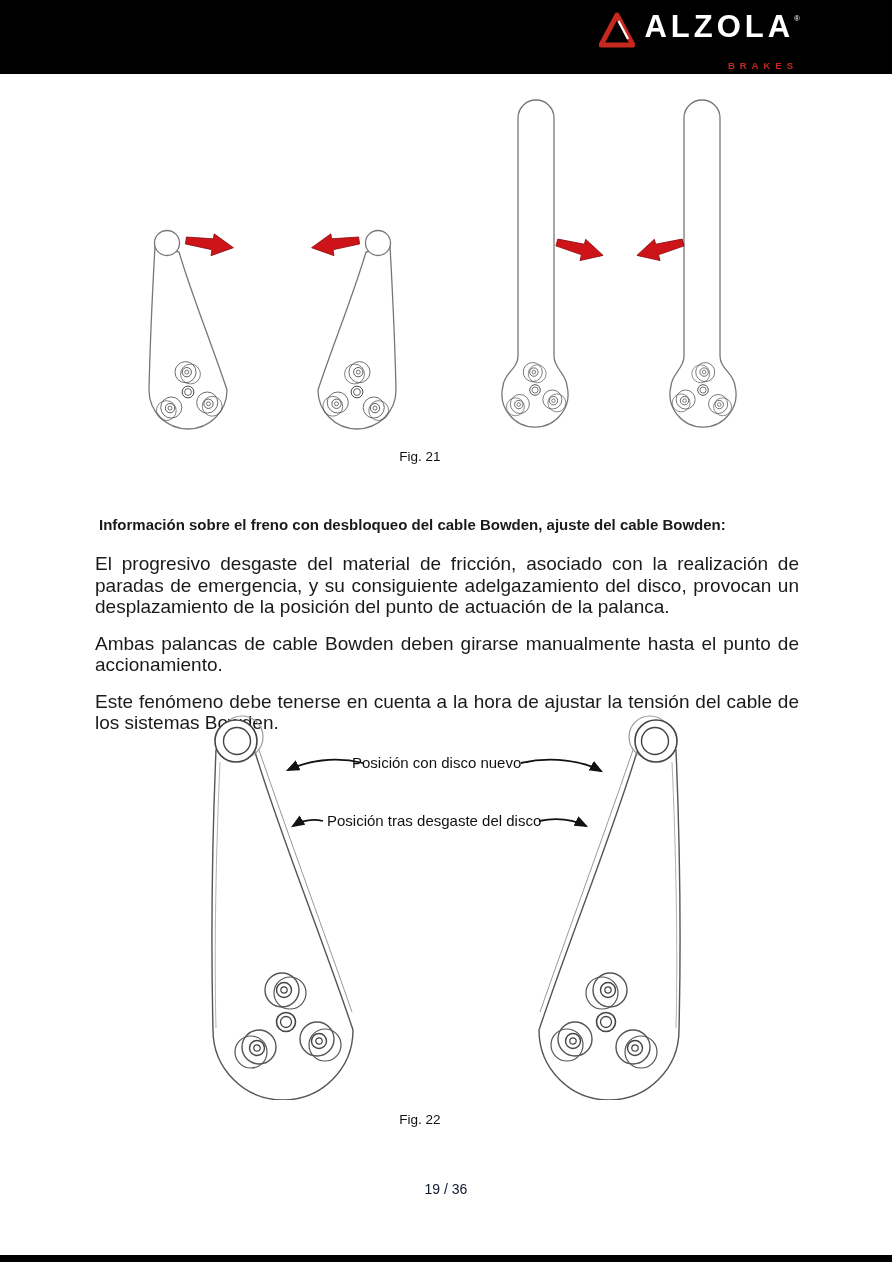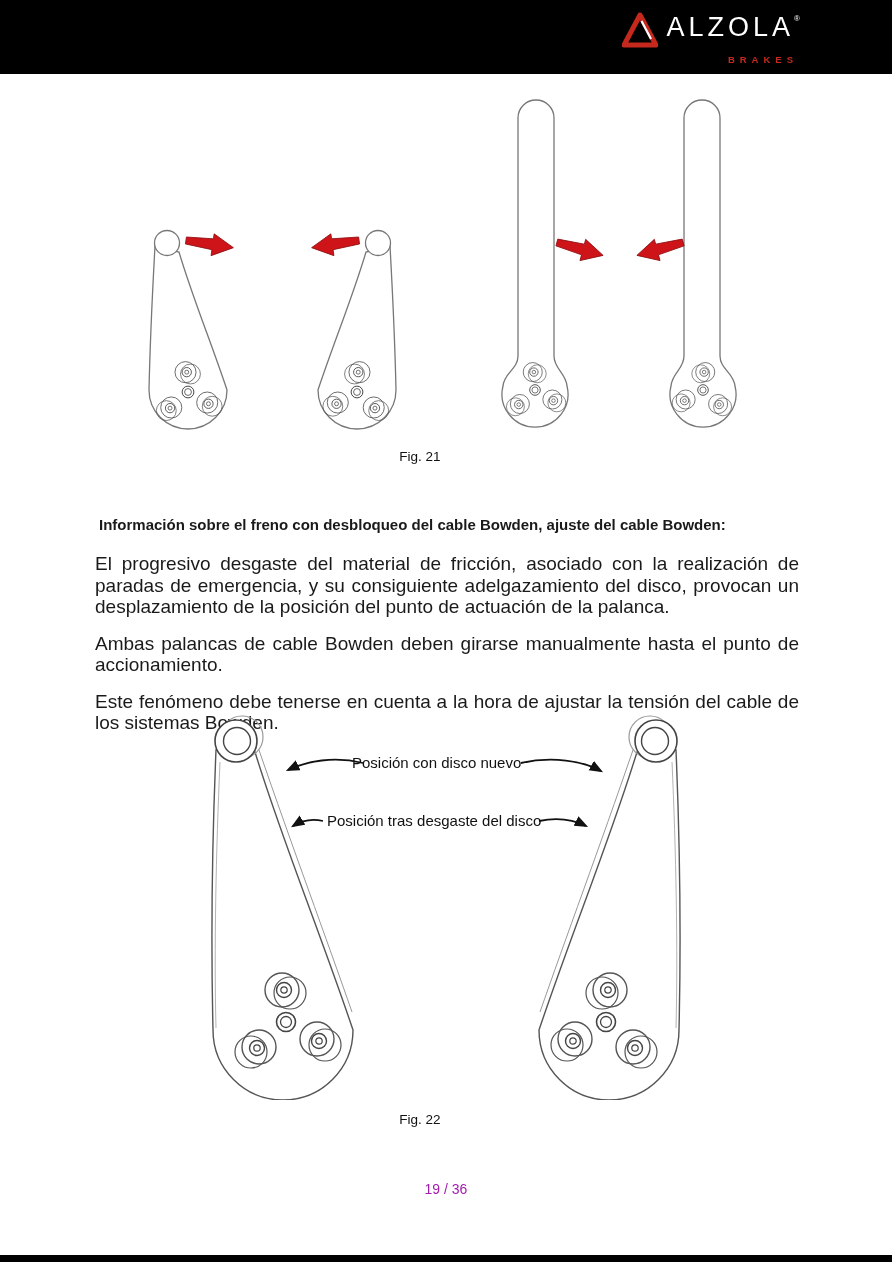--- a/index.html
+++ b/index.html
@@ -3,39 +3,39 @@
 <meta charset="utf-8">
 <style>
   html,body{margin:0;padding:0;background:#fff;}
   .page{position:relative;width:892px;height:1262px;background:#fff;overflow:hidden;
         font-family:"Liberation Sans",sans-serif;color:#1a1a1a;}
   
   .header-bar{position:absolute;left:0;top:0;width:892px;height:74px;background:#000;}
   .logo{position:absolute;right:92px;top:12px;display:flex;align-items:flex-start;gap:9px;}
   .logo-text{display:flex;flex-direction:column;align-items:flex-end;}
   .brand-line{display:flex;align-items:flex-start;}
-  .brand{color:#fff;font-weight:normal;font-size:27px;letter-spacing:4px;line-height:30px;}
+  .brand{color:#fff;font-weight:bold;font-size:31px;letter-spacing:4px;line-height:30px;}
   .registered{color:#fff;font-size:8px;line-height:10px;margin-top:2px;}
-  .brand-sub{color:#c5291d;font-weight:bold;font-size:9.5px;letter-spacing:5px;margin-top:12px;margin-right:2px;}
+  .brand-sub{color:#c5291d;font-weight:bold;font-size:9.5px;letter-spacing:5px;margin-top:18px;margin-right:2px;}
   
   .fig-svg{position:absolute;left:0;}
   #fig21{top:95px;width:892px;height:340px;}
   #fig22{top:700px;width:892px;height:400px;}
   .caption{position:absolute;left:0;width:840px;text-align:center;font-size:13.5px;color:#111;}
   #cap21{top:449px;}
   #cap22{top:1112px;text-align:center;}
   .fig-label{position:absolute;font-size:15px;color:#111;white-space:nowrap;z-index:3;}
   #label-new{left:352px;top:754px;}
   #label-worn{left:327px;top:812px;}
   
   .textblock{position:absolute;left:95px;top:514px;width:704px;}
   .textblock h2{font-size:15px;font-weight:bold;margin:0 0 18px 4px;line-height:21px;}
   .textblock p{font-size:19px;margin:0 0 15px 0;line-height:21.5px;text-align:justify;}
   
-  .page-number{position:absolute;left:0;top:1181px;width:892px;text-align:center;font-size:14px;color:#a21caf;}
+  .page-number{position:absolute;left:0;top:1181px;width:892px;text-align:center;font-size:14px;color:#0f172a;}
   .footer-bar{position:absolute;left:0;bottom:0;width:892px;height:7px;background:#000;}
 </style>
 </head>
 <body>
 
 <div class="page">
 
   <div class="header-bar">
     <div class="logo">
       <svg width="36" height="38" viewBox="0 0 36 38">

